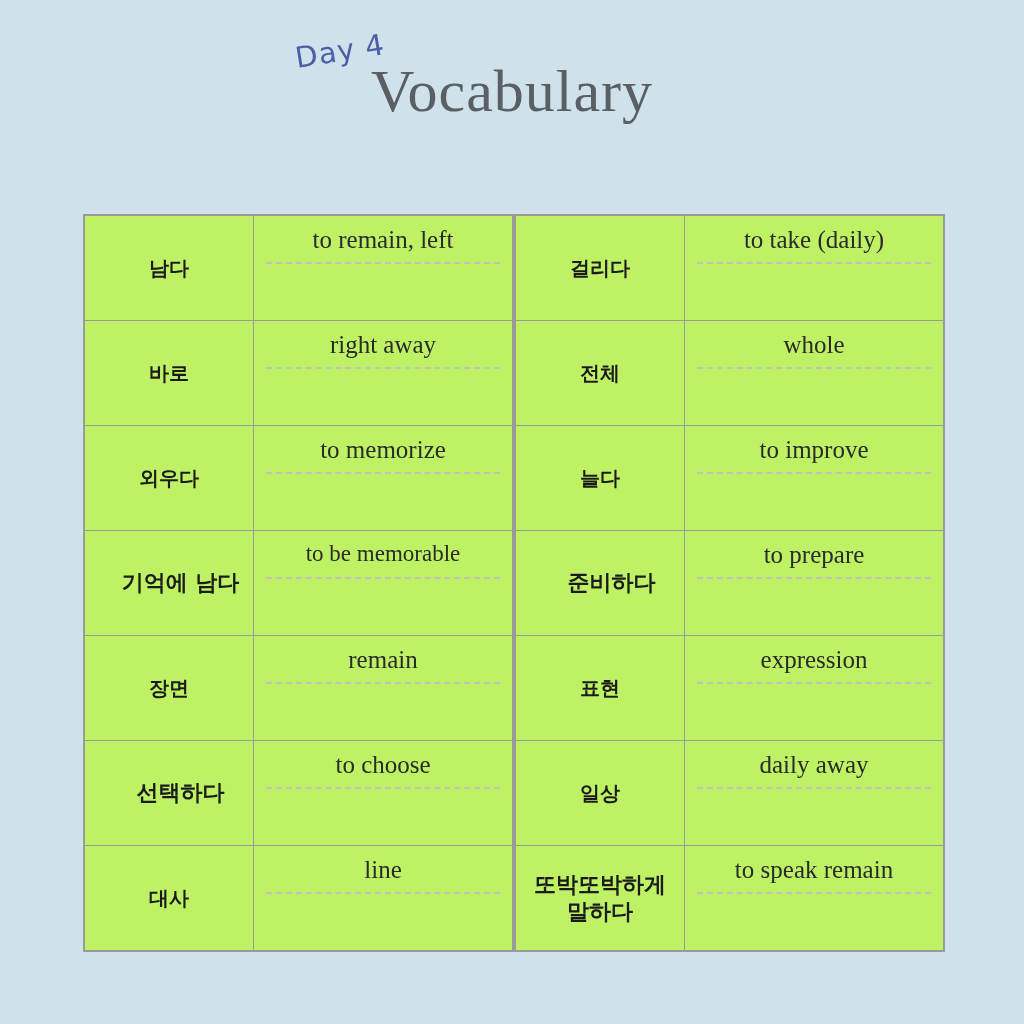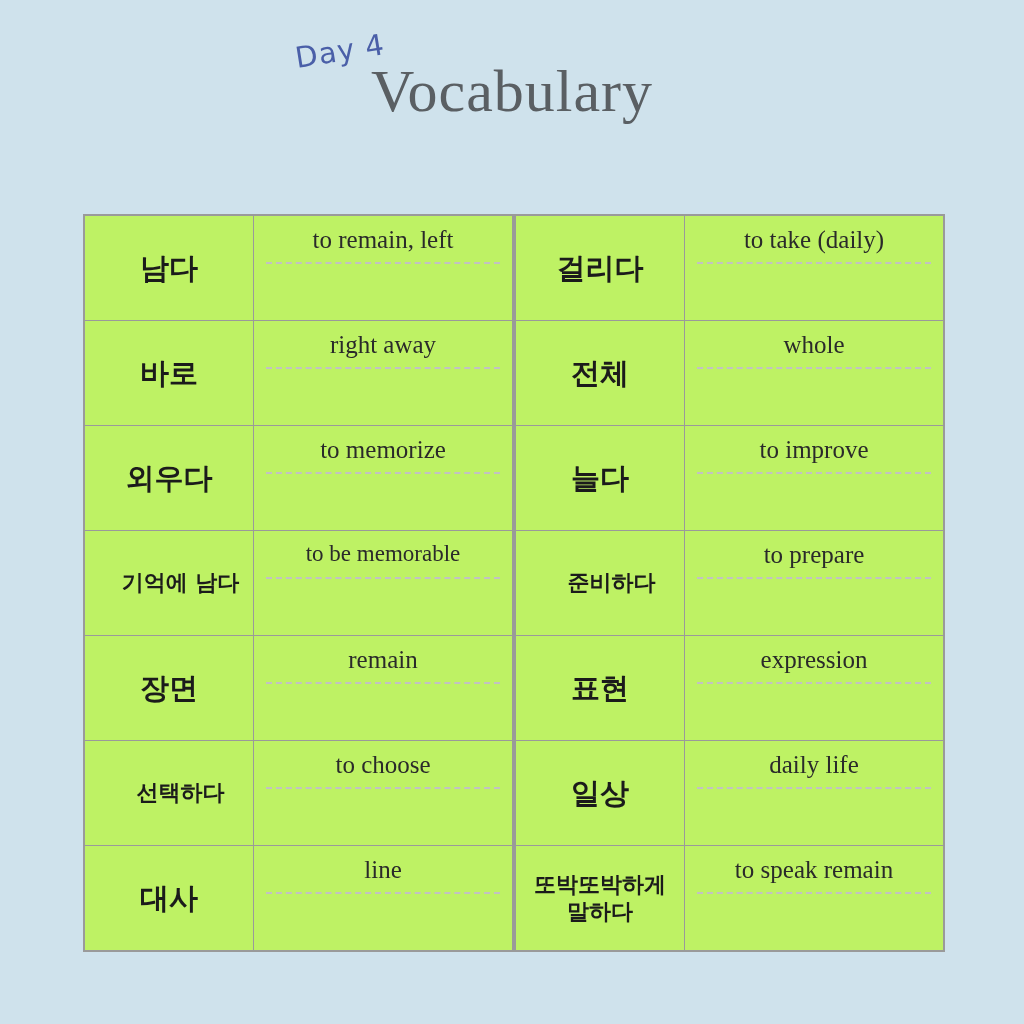--- a/index.html
+++ b/index.html
@@ -76,21 +76,21 @@
     border: 1px solid #9a9a9a;
     padding: 0;
     vertical-align: middle;
     background: #bef264;
   }
   td.kor {
     width: 160px;
     text-align: center;
     font-family: "DejaVu Sans", sans-serif;
     font-weight: bold;
-    font-size: 29px;
+    font-size: 20px;
     color: #1b1b1b;
     padding: 0 4px;
     line-height: 1.25;
   }
   td.kor.small { font-size: 22px; padding-left: 27px; }
   td.kor.xsmall { font-size: 22px; margin-left: 8px; }
 
   td.eng {
     width: 258px;
     padding: 0;
@@ -241,21 +241,21 @@
             <div class="eng-inner">
               <div class="eng-text">expression</div>
               <div class="rule"></div>
             </div>
           </td>
         </tr>
         <tr>
           <td class="kor">일상</td>
           <td class="eng">
             <div class="eng-inner">
-              <div class="eng-text">daily life</div>
+              <div class="eng-text">daily away</div>
               <div class="rule"></div>
             </div>
           </td>
         </tr>
         <tr>
           <td class="kor xsmall">또박또박하게 말하다</td>
           <td class="eng">
             <div class="eng-inner">
               <div class="eng-text">to speak remain</div>
               <div class="rule"></div>

